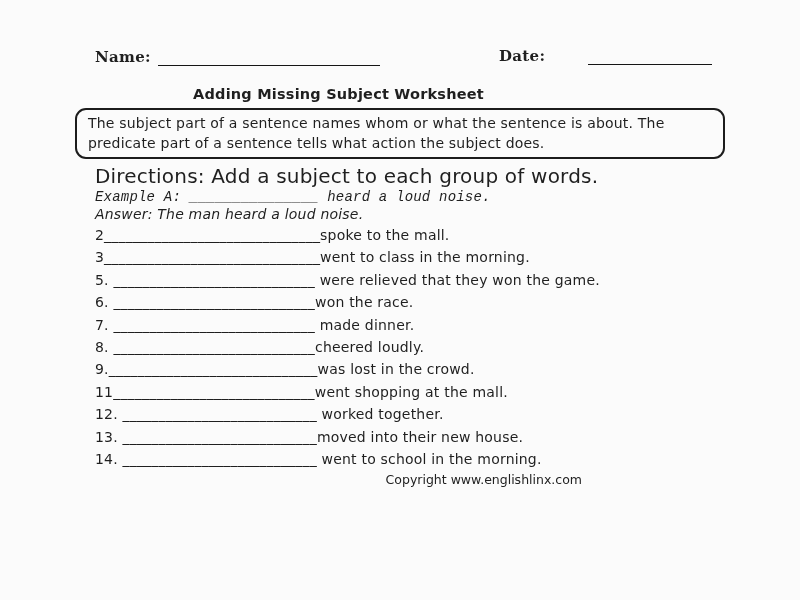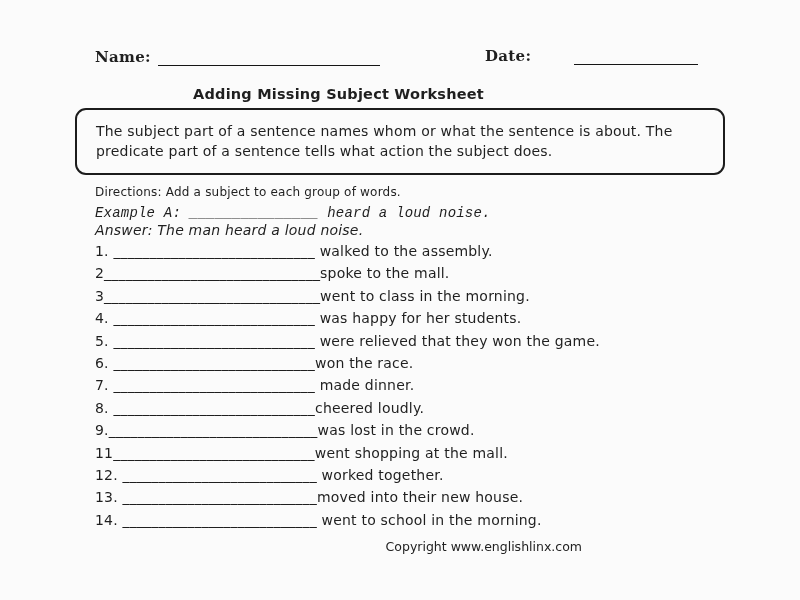--- a/index.html
+++ b/index.html
@@ -30,21 +30,21 @@
   }
   .field-label {
     font-family: "DejaVu Serif", "Liberation Serif", serif;
     font-weight: bold;
     font-size: 15px;
     letter-spacing: 0.3px;
   }
   .name-field { margin-left: 20px; }
   .date-field {
     position: absolute;
-    left: 410px;
+    left: 424px;
     top: 0;
     gap: 36px;
   }
   .blank-line {
     display: inline-block;
     border-bottom: 1.5px solid #151515;
     height: 16px;
     margin-left: 7px;
   }
   .name-line { width: 222px; }
@@ -61,28 +61,28 @@
   
   .info-box {
     margin-top: 5px;
     border: 2px solid #1c1c1c;
     border-radius: 11px;
     padding: 4px 11px;
     box-sizing: border-box;
     width: 650px;
   }
   .info-box p {
-    margin: 8px;
+    margin: 0;
     font-size: 14px;
     line-height: 19.5px;
     letter-spacing: 0.2px;
   }
   .directions {
     margin: 9px 0 0 20px;
-    font-size: 12px;
+    font-size: 20px;
     line-height: 16px;
     letter-spacing: 0.2px;
   }
   .example-line, .answer-line {
     margin-left: 20px;
     font-size: 14px;
     font-style: italic;
     line-height: 17px;
     letter-spacing: 0.2px;
   }
@@ -92,21 +92,21 @@
     margin: 1px 0 0 20px;
   }
   .item {
     font-size: 14px;
     line-height: 22.4px;
     letter-spacing: 0.2px;
     white-space: nowrap;
   }
   
   .copyright {
-    margin-top: 8px;
+    margin-top: 2px;
     text-align: right;
     padding-right: 20px;
     font-size: 12.5px;
     line-height: 16px;
     color: #222222;
   }
 </style>
 </head>
 <body>
 
@@ -128,24 +128,22 @@
   <div class="info-box">
     <p>The subject part of a sentence names whom or what the sentence is about. The predicate part of a sentence tells what action the subject does.</p>
   </div>
 
   <div class="directions">Directions: Add a subject to each group of words.</div>
 
   <div class="example-line">Example A: _______________ heard a loud noise.</div>
   <div class="answer-line">Answer: The man heard a loud noise.</div>
 
   <div class="items">
-    <div class="item">1. ____________________________ walked to the assembly.</div>
     <div class="item">2______________________________spoke to the mall.</div>
     <div class="item">3______________________________went to class in the morning.</div>
-    <div class="item">4. ____________________________ was happy for her students.</div>
     <div class="item">5. ____________________________ were relieved that they won the game.</div>
     <div class="item">6. ____________________________won the race.</div>
     <div class="item">7. ____________________________ made dinner.</div>
     <div class="item">8. ____________________________cheered loudly.</div>
     <div class="item">9._____________________________was lost in the crowd.</div>
     <div class="item">11____________________________went shopping at the mall.</div>
     <div class="item">12. ___________________________ worked together.</div>
     <div class="item">13. ___________________________moved into their new house.</div>
     <div class="item">14. ___________________________ went to school in the morning.</div>
   </div>

